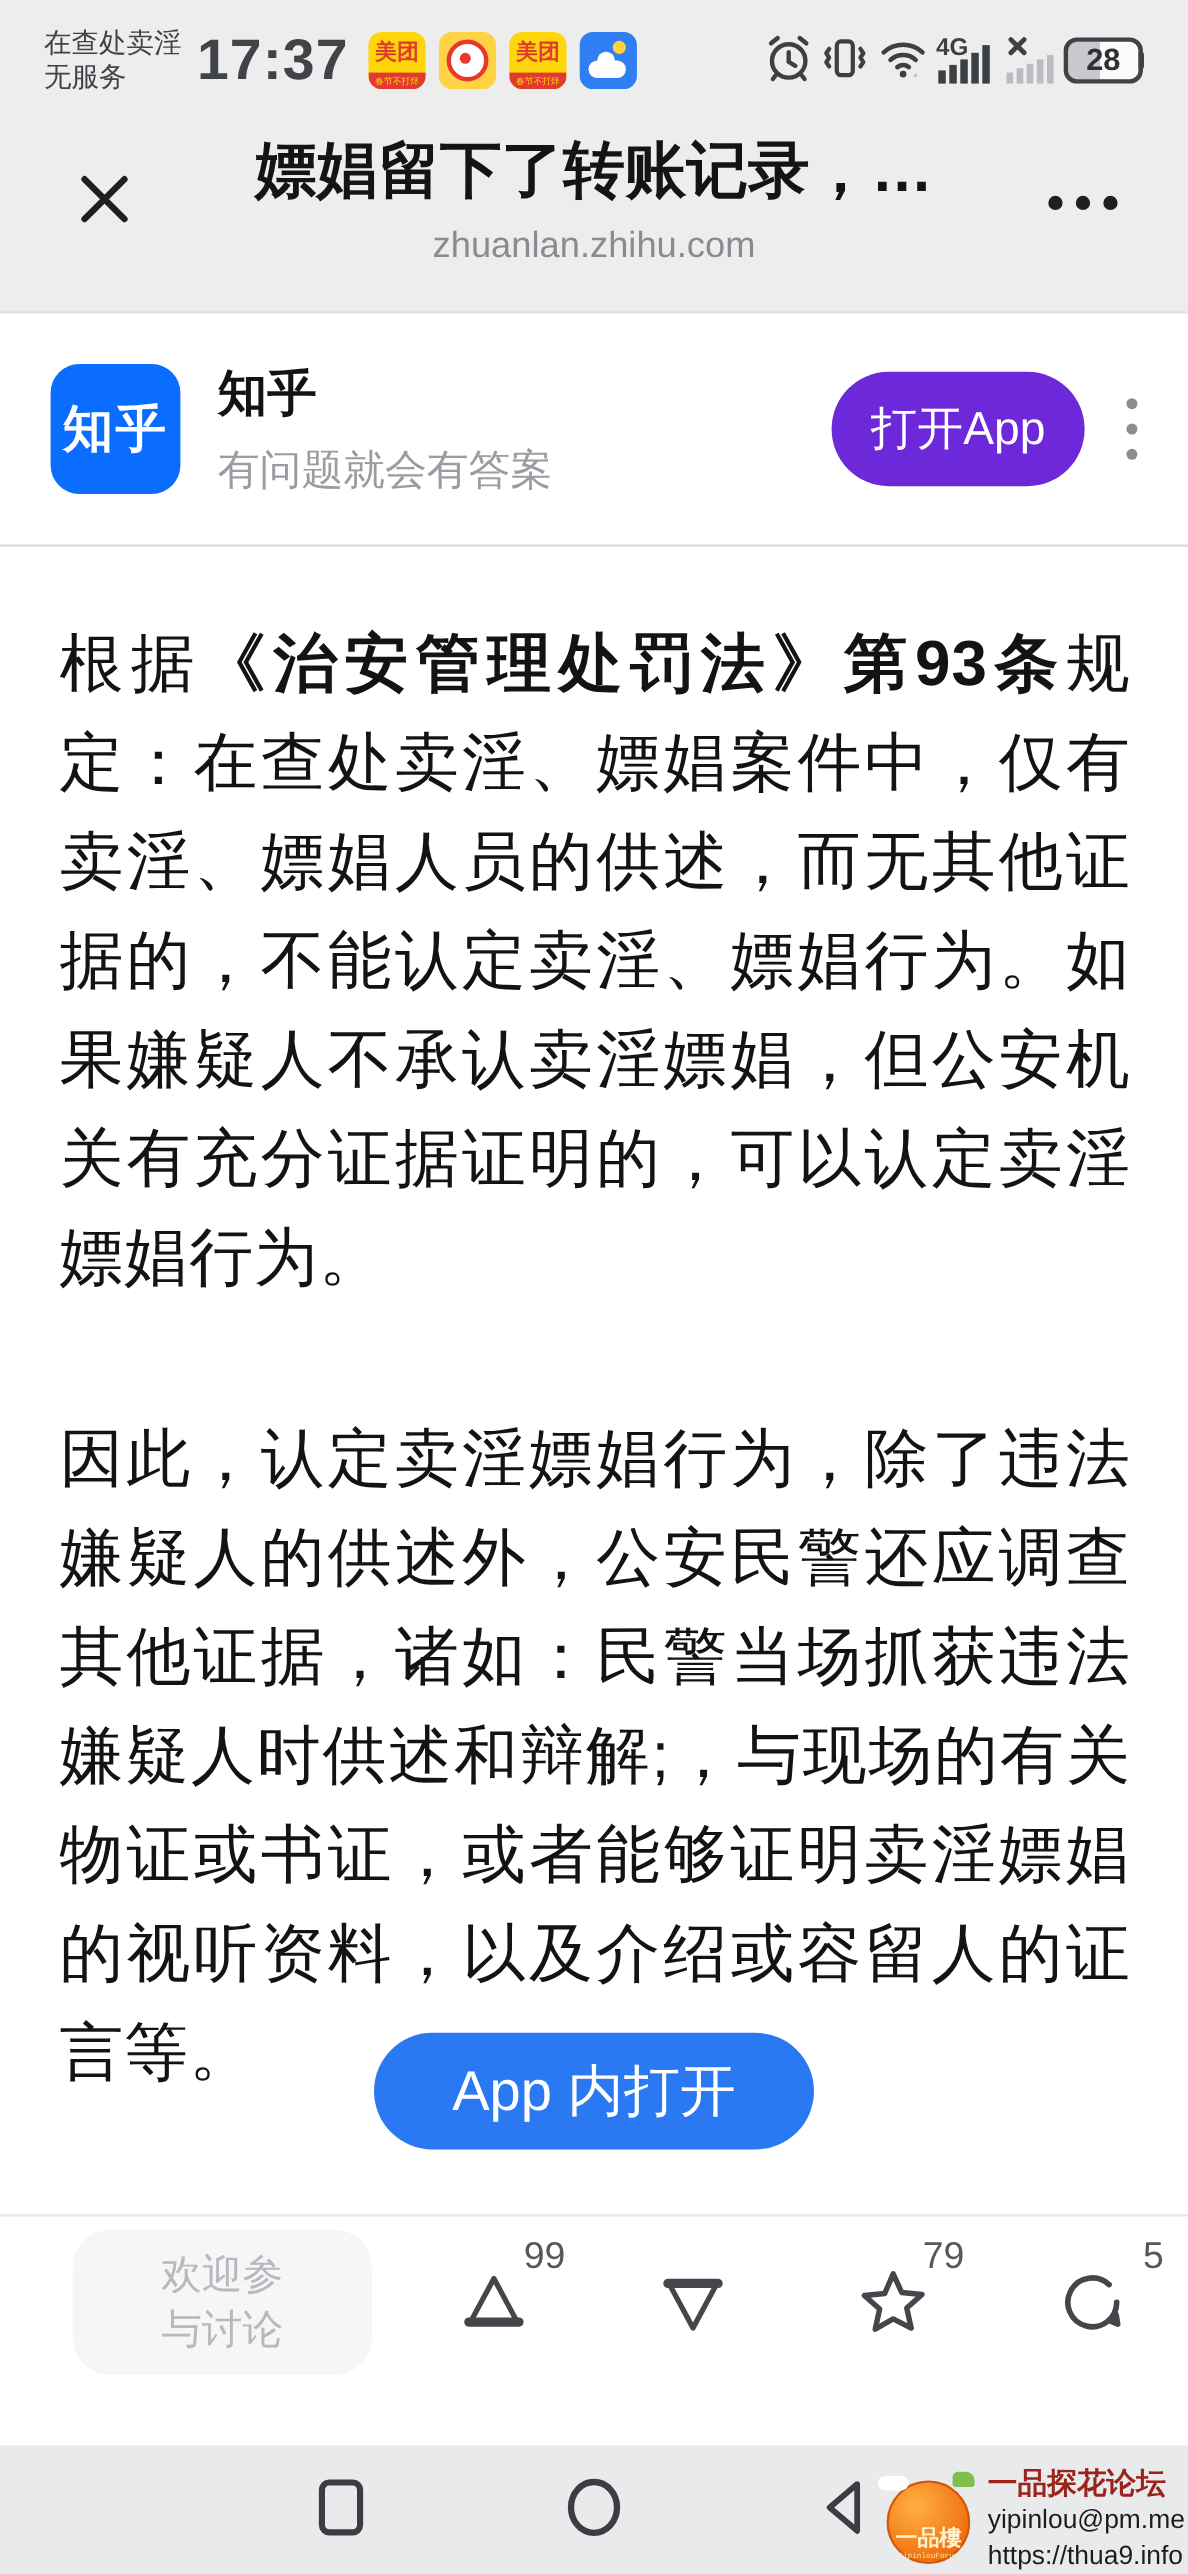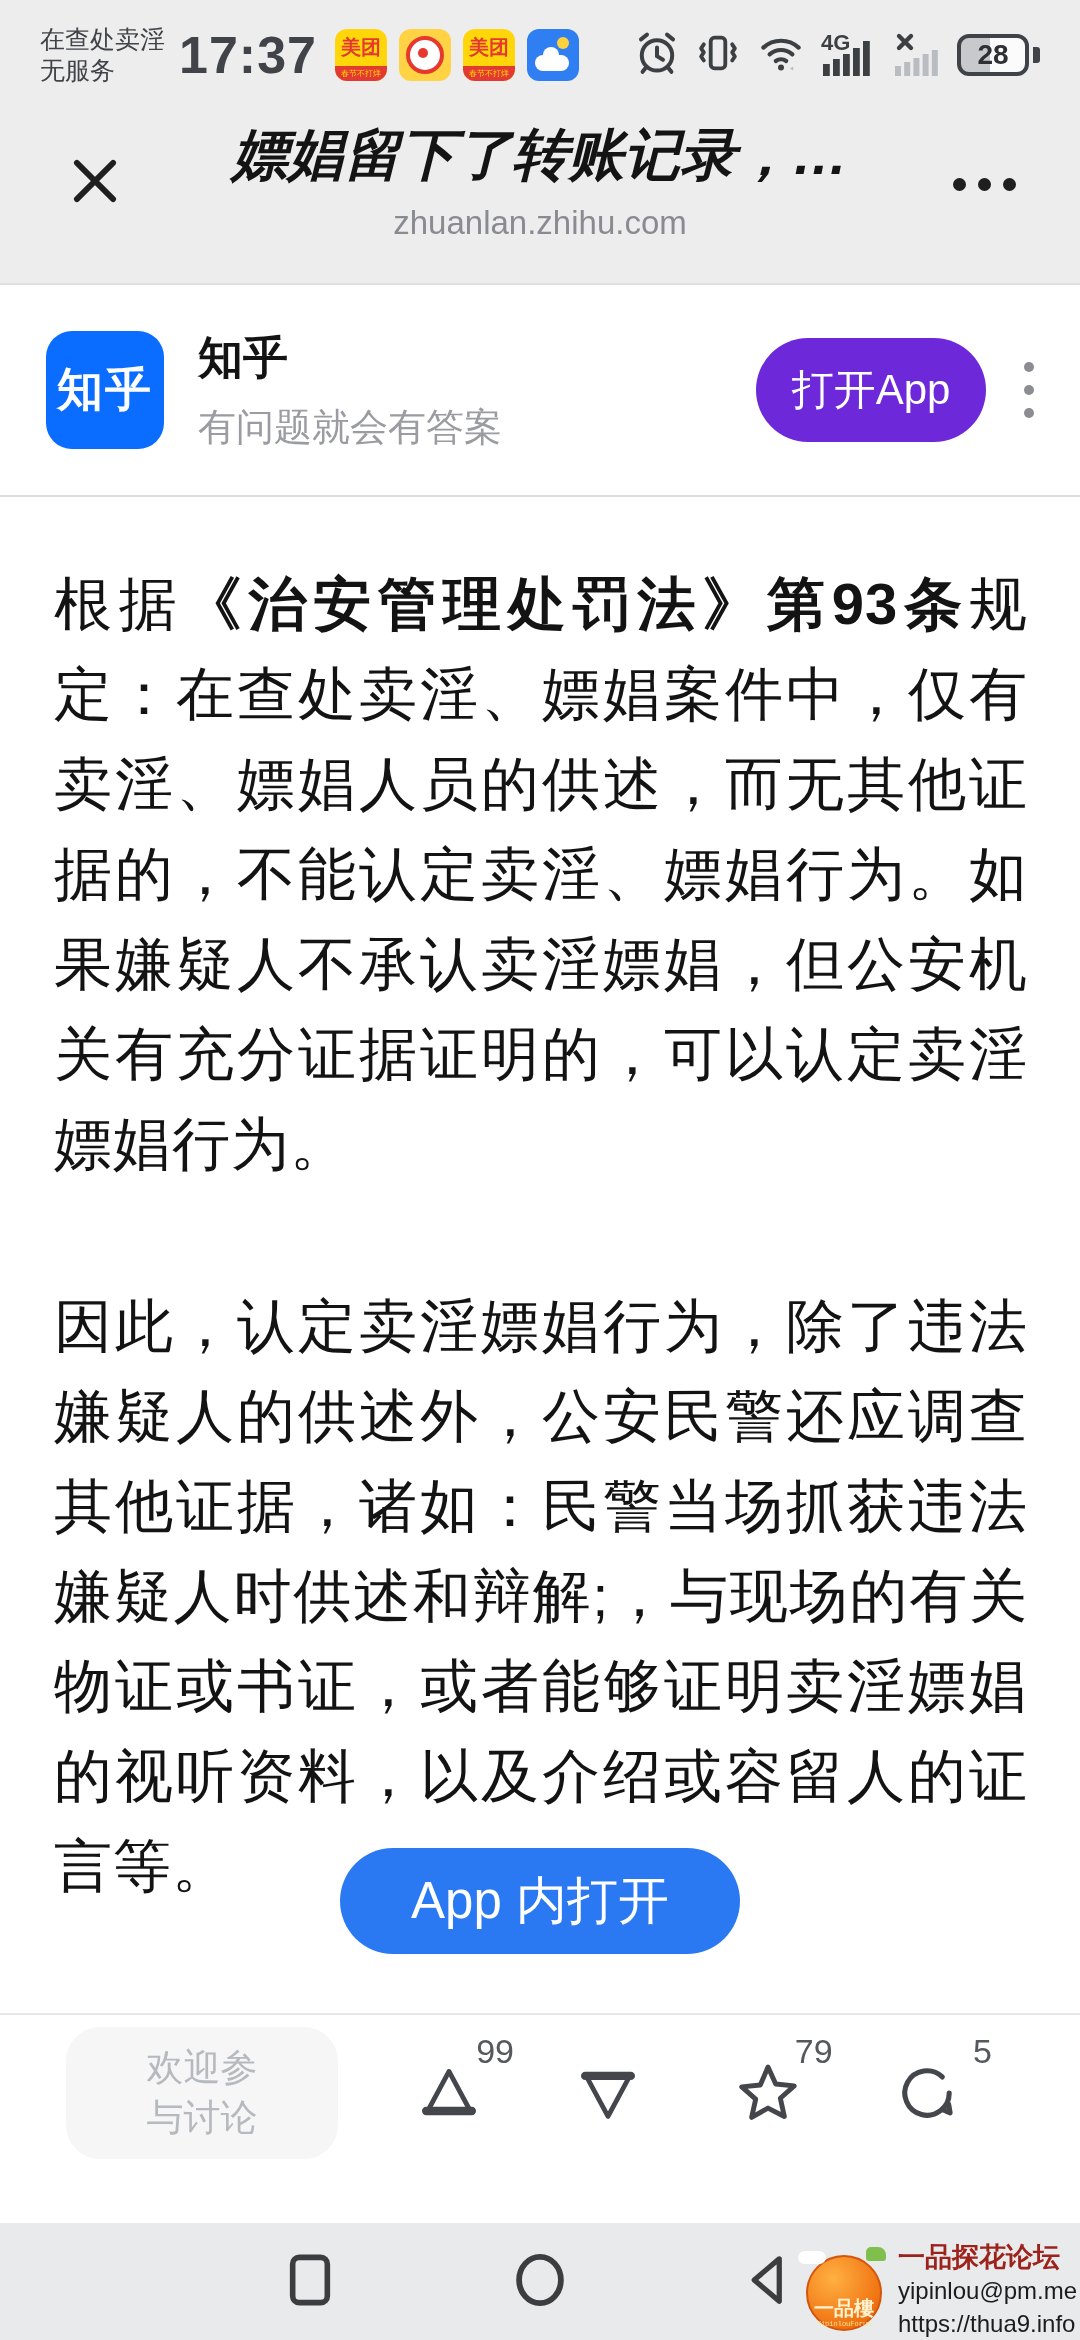--- a/index.html
+++ b/index.html
@@ -16,30 +16,30 @@
   .badge.meituan{background:#ffd60a;display:flex;align-items:flex-start;justify-content:center;}
   .badge.meituan .mt-txt{font-size:20px;font-weight:900;color:#e23a30;margin-top:5px;}
   .badge.meituan .mt-strip{position:absolute;bottom:0;left:0;right:0;height:15px;background:#e23a30;color:#ffd60a;font-size:8px;text-align:center;line-height:15px;}
   .badge.weibo{background:#ffd343;display:flex;align-items:center;justify-content:center;}
   .weibo-eye{width:30px;height:30px;background:#fff;border:4px solid #e8382d;border-radius:50%;position:relative;}
   .weibo-eye::after{content:"";position:absolute;left:8px;top:8px;width:10px;height:10px;background:#e8382d;border-radius:50%;}
   .badge.weather{background:#2f7ef2;}
   .weather-sun{position:absolute;top:8px;right:10px;width:12px;height:12px;background:#ffd23d;border-radius:50%;}
   .weather-cloud{position:absolute;bottom:10px;left:8px;width:34px;height:16px;background:#fff;border-radius:10px;}
   .weather-cloud::before{content:"";position:absolute;top:-8px;left:8px;width:16px;height:16px;background:#fff;border-radius:50%;}
-  .status-right{margin-left:auto;display:flex;align-items:center;gap:14px;color:#3d4043;}
+  .status-right{margin-left:auto;display:flex;align-items:center;gap:4px;color:#3d4043;}
   .battery{position:relative;width:72px;height:42px;border:4px solid #3f4347;border-radius:12px;box-sizing:border-box;
            background:linear-gradient(to right,#c7c9cc 46%,#fbfbfb 46%);display:flex;align-items:center;justify-content:center;}
   .battery .pct{font-size:28px;font-weight:700;color:#2e3033;}
   .battery-nub{width:7px;height:16px;background:#3f4347;border-radius:0 3px 3px 0;margin-left:-10px;}
 
   .browser-header{position:absolute;top:100px;left:0;right:0;height:185px;}
   .close-x{position:absolute;left:62px;top:48px;width:66px;height:66px;display:flex;align-items:center;justify-content:center;}
   .hdr-center{position:absolute;left:150px;right:150px;top:18px;text-align:center;}
-  .hdr-title{font-size:56px;font-weight:700;color:#141414;white-space:nowrap;overflow:hidden;font-style:italic;}
+  .hdr-title{font-size:56px;font-weight:700;color:#141414;white-space:nowrap;overflow:hidden;}
   .hdr-url{font-size:33px;color:#8a8b90;margin-top:10px;}
   .hdr-dots{position:absolute;right:64px;top:78px;display:flex;gap:12px;}
   .hdr-dots i{width:13px;height:13px;border-radius:50%;background:#1f1f1f;}
 
   
   .app-banner{position:absolute;top:285px;left:0;width:1080px;height:212px;background:#ffffff;border-bottom:2px solid #dcdcdc;
               display:flex;align-items:center;padding:0 46px;box-sizing:border-box;}
   .zh-logo{width:118px;height:118px;border-radius:26px;background:#0a6dff;color:#fff;display:flex;align-items:center;justify-content:center;
            font-size:46px;font-weight:700;flex:none;letter-spacing:2px;}
   .zh-meta{margin-left:34px;display:flex;flex-direction:column;gap:14px;min-width:0;}
@@ -54,21 +54,21 @@
   .article{position:absolute;top:497px;left:0;width:1080px;box-sizing:border-box;padding:62px 52px 0 54px;
            font-size:58px;line-height:90px;color:#131313;text-align:justify;letter-spacing:1px;}
   .article p{margin:0 0 92px 0;}
   .article .bold{font-weight:700;}
 
   .fab{position:absolute;top:1848px;left:50%;transform:translateX(-50%);width:400px;height:106px;border-radius:53px;
        background:#2a79f3;color:#ffffff;font-size:51px;display:flex;align-items:center;justify-content:center;white-space:nowrap;}
 
   
   .toolbar{position:absolute;top:2013px;left:0;width:1080px;height:158px;background:#ffffff;border-top:2px solid #e7e7e8;
-           box-sizing:border-box;display:flex;align-items:center;padding:0 94px 0 66px;}
+           box-sizing:border-box;display:flex;align-items:center;padding:0 28px 0 66px;}
   .comment-pill{width:272px;height:132px;background:#f6f6f7;border-radius:34px;color:#b6b9be;font-size:37px;line-height:50px;
                 display:flex;flex-direction:column;align-items:center;justify-content:center;flex:none;}
   .actions{flex:1;display:flex;justify-content:space-between;margin-left:66px;padding-right:14px;}
   .action{position:relative;width:90px;height:90px;display:flex;align-items:center;justify-content:center;}
   .action svg{color:#43464b;}
   .action .cnt{position:absolute;top:-16px;right:-20px;font-size:34px;color:#55585c;}
 
   
   .nav-bar{position:absolute;top:2223px;left:0;width:1080px;height:117px;background:#e9eaec;}
   .nav-ico{position:absolute;top:50%;transform:translate(-50%,-50%);color:#3b3d40;}

